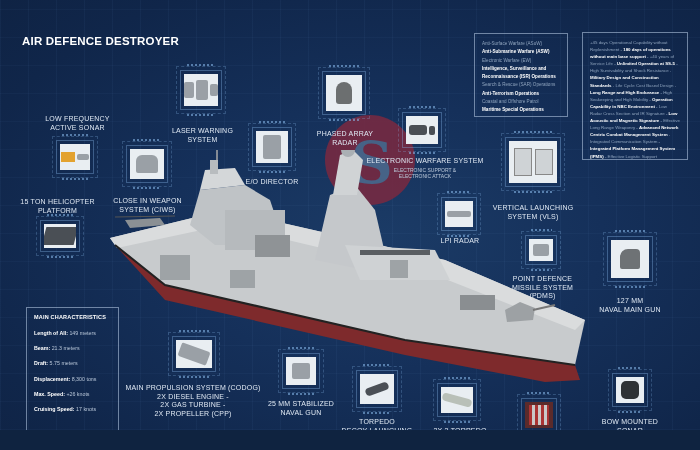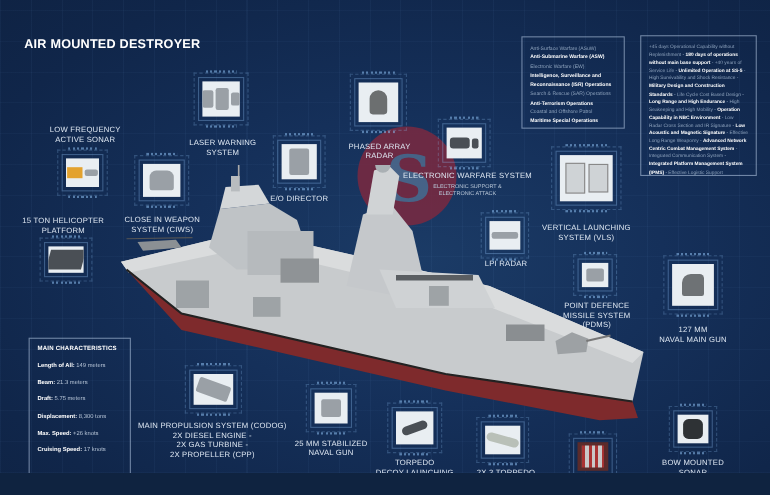--- a/index.html
+++ b/index.html
@@ -84,21 +84,21 @@
   }
 
   
   .ship { position: absolute; left: 105px; top: 150px; width: 490px; height: 245px; }
 </style>
 </head>
 <body>
 
 <div class="canvas">
 
-  <div class="title">AIR MOUNTED DESTROYER</div>
+  <div class="title">AIR DEFENCE DESTROYER</div>
 
   <div class="logo">
       <span>S</span>
     </div>
 
   <svg class="ship" viewBox="0 0 490 245">
 
     <path d="M10 95 L60 135 L300 190 L470 215 L475 230 L440 232 L300 205 L60 150 Z" fill="#7e2a2c"></path>
 
     <path d="M5 88 L120 60 L340 110 L480 170 L470 215 L300 190 L60 135 L10 95 Z" fill="#c8cbcd"></path>

